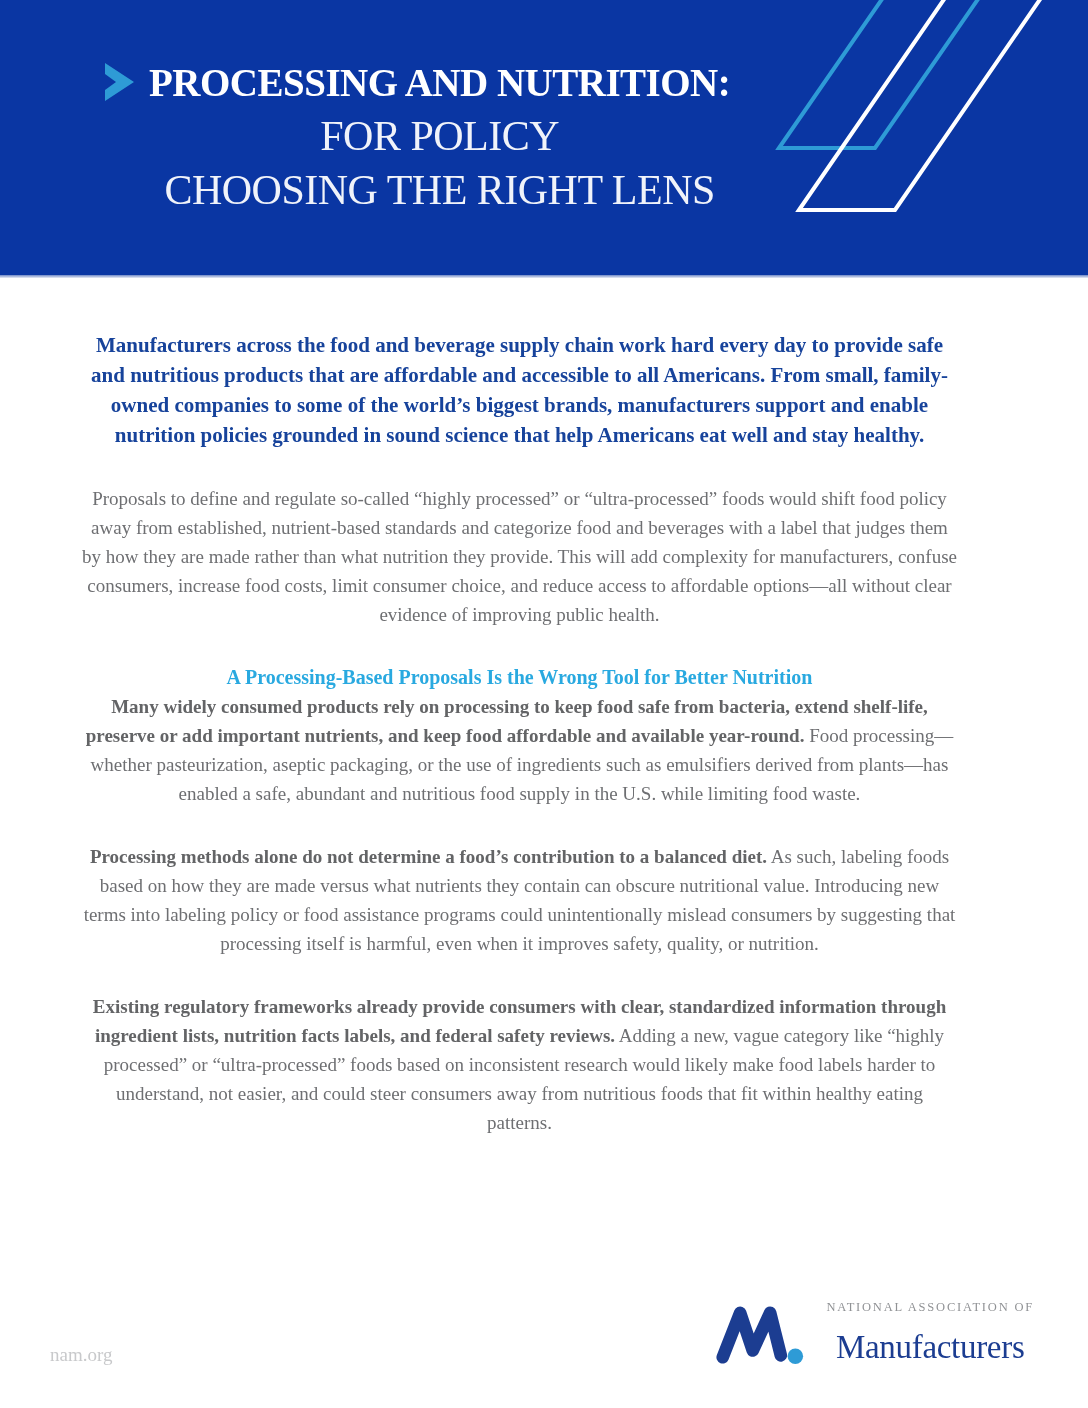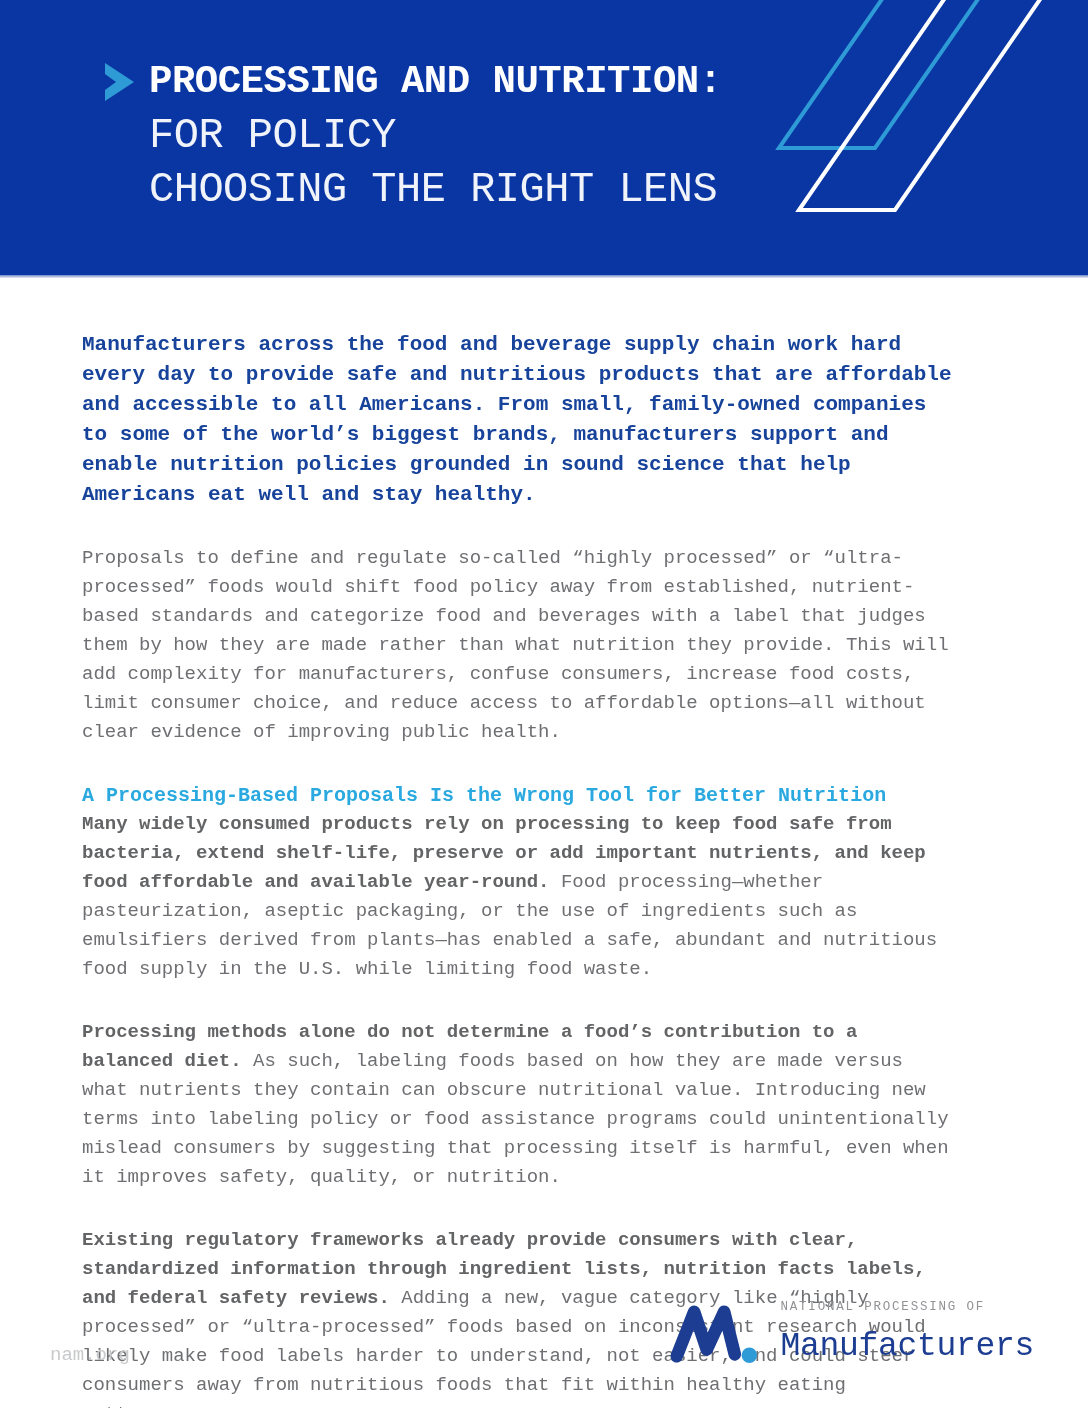--- a/index.html
+++ b/index.html
@@ -2,21 +2,22 @@
 <html><head>
 <meta charset="utf-8">
 <style>
   html, body { margin: 0; padding: 0; background: #ffffff; }
   .page {
     position: relative;
     width: 1088px;
     height: 1408px;
     background: #ffffff;
     overflow: hidden;
-    font-family: Liberation Mono, monospace;
+    font-family: Liberation Serif, serif;
+    text-align: center;
   }
 
   
   .header {
     position: relative;
     height: 275px;
     background: #0A36A3;
     overflow: hidden;
   }
   .header-rule {
@@ -160,18 +161,18 @@
   </main>
 
   <span class="site-url">nam.org</span>
 
   <div class="nam-logo">
     <svg class="logo-m" viewBox="0 0 95 64" aria-hidden="true">
       <polyline points="9,54 27,8 40,47 58,8 69,52" fill="none" stroke="#1C3D91" stroke-width="13" stroke-linecap="round" stroke-linejoin="round"></polyline>
       <circle cx="84" cy="53" r="8" fill="#2E9BD6"></circle>
     </svg>
     <div class="logo-text">
-      <div class="logo-top">NATIONAL PROCESSING OF</div>
+      <div class="logo-top">NATIONAL ASSOCIATION OF</div>
       <div class="logo-bottom">Manufacturers</div>
     </div>
   </div>
 
 </div>
 
 </body></html>

